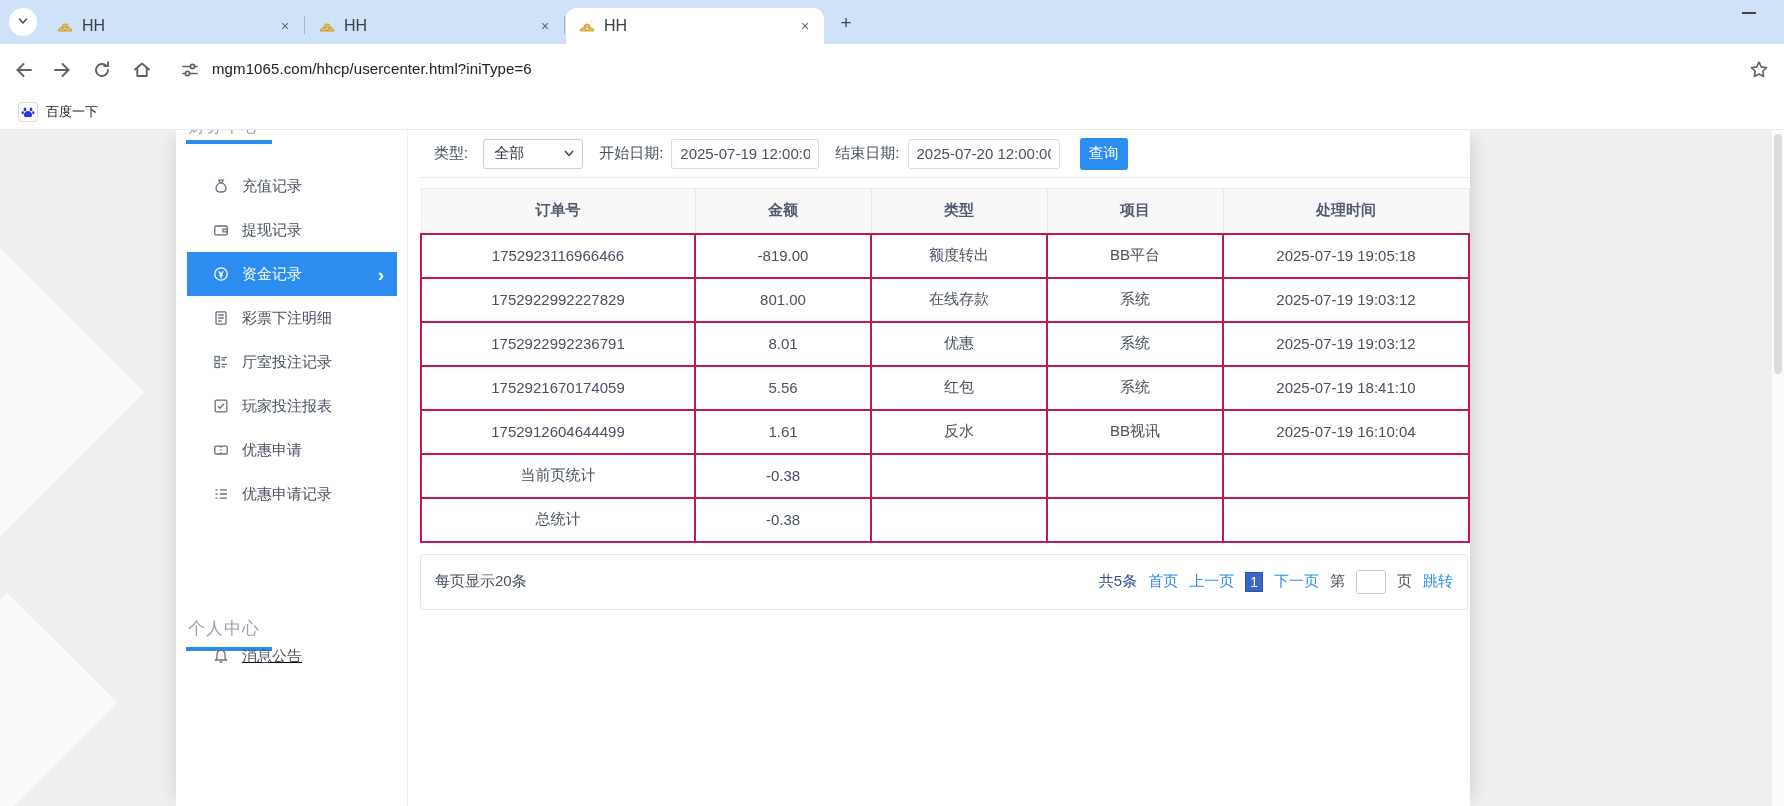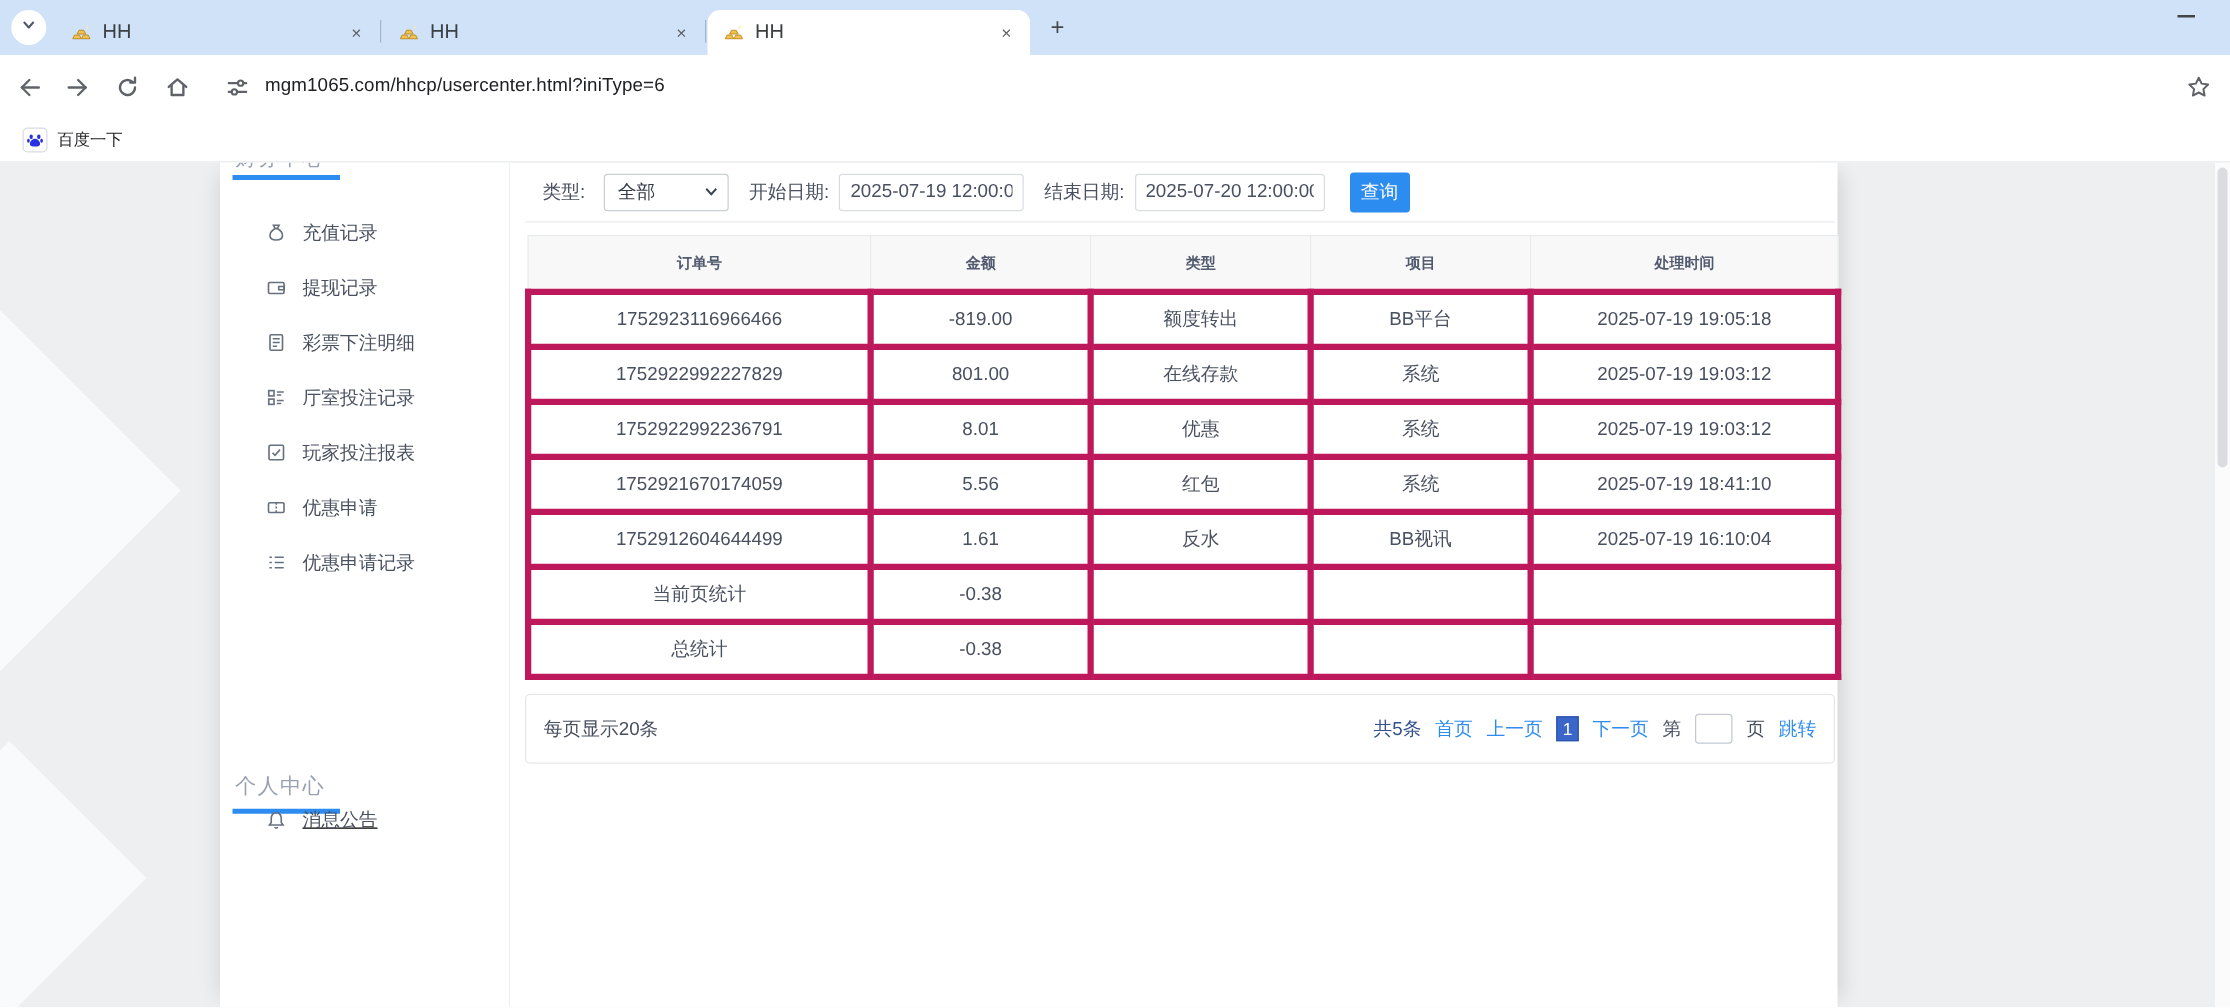--- a/index.html
+++ b/index.html
@@ -80,22 +80,22 @@
   .f-select .sel-value { flex:1; font-size:15px; color:#333a45; }
   .f-input { margin-left:8px; height:30px; border:1px solid #d9dde2; border-radius:3px; padding:0 8px;
     font-size:15px; color:#495060; font-family:"Liberation Sans", sans-serif; background:#fff; }
   .inp-start { margin-left:8px; width:148px; }
   .inp-end { width:152px; }
   .f-label2 { margin-left:16px; }
   .search-btn { margin-left:20px; width:48px; height:32px; background:#2d8cf0; border:none; border-radius:3px;
     color:#fff; font-size:15px; cursor:pointer; font-family:"Liberation Sans", sans-serif; }
 
   table.records { margin-top:10px; width:1048px; border-collapse:collapse; table-layout:fixed; }
-  .records th { height:45px; background:#f8f8f9; border:1px solid #e8eaec; font-size:12px; font-weight:700; color:#515a6e; text-align:center; }
-  .records td { height:44px; border:5px solid #be185d; font-size:15px; color:#495060; text-align:center; }
+  .records th { height:45px; background:#f8f8f9; border:1px solid #e8eaec; font-size:15px; font-weight:700; color:#515a6e; text-align:center; }
+  .records td { height:44px; border:2px solid #be185d; font-size:15px; color:#495060; text-align:center; }
 
   .pager { margin-top:11px; width:1048px; height:56px; border:1px solid #e3e5e8; border-radius:4px;
     display:flex; align-items:center; justify-content:space-between; padding:0 14px; background:#fff; }
   .pager-left { font-size:15px; color:#495060;text-align:center; }
   .pager-right { display:flex; align-items:center; gap:11px; font-size:15px; }
   .pg-total { color:#34508f; }
   .pg-link { color:#2d8cf0; cursor:pointer; text-decoration:none; }
   .pg-current { min-width:13px; padding:1px 4px; background:#3a66c9; border:1px solid #2c53ae; color:#fff;
     font-size:14px; text-align:center; cursor:pointer; }
   .pg-text { color:#495060; }
@@ -233,20 +233,28 @@
               </svg>
             <span>充值记录</span>
           </div>
           <div class="menu-item">
             <svg width="16" height="16" viewBox="0 0 16 16" fill="none" stroke-width="1.3">
                 <rect x="1.8" y="4" width="12.4" height="8.8" rx="1"></rect>
                 <path d="M10 7.2h4.2v2.6H10z"></path>
               </svg>
             <span>提现记录</span>
           </div>
+          <div class="menu-item active">
+            <svg width="16" height="16" viewBox="0 0 16 16" fill="none" stroke-width="1.3">
+                <circle cx="8" cy="8" r="6.2"></circle>
+                <path d="M5.6 5.3 8 8.3m2.4-3L8 8.3m0 0v3.9M6.2 9.4h3.6"></path>
+              </svg>
+            <span>资金记录</span>
+            <span class="chev">›</span>
+          </div>
           <div class="menu-item">
             <svg width="16" height="16" viewBox="0 0 16 16" fill="none" stroke-width="1.3">
                 <rect x="3" y="1.8" width="10" height="12.4" rx="1"></rect>
                 <path d="M5.2 5h5.6M5.2 8h5.6M5.2 11h3.5"></path>
               </svg>
             <span>彩票下注明细</span>
           </div>
           <div class="menu-item">
             <svg width="16" height="16" viewBox="0 0 16 16" fill="none" stroke-width="1.3">
                 <rect x="2" y="2.5" width="4.2" height="4.2"></rect>

